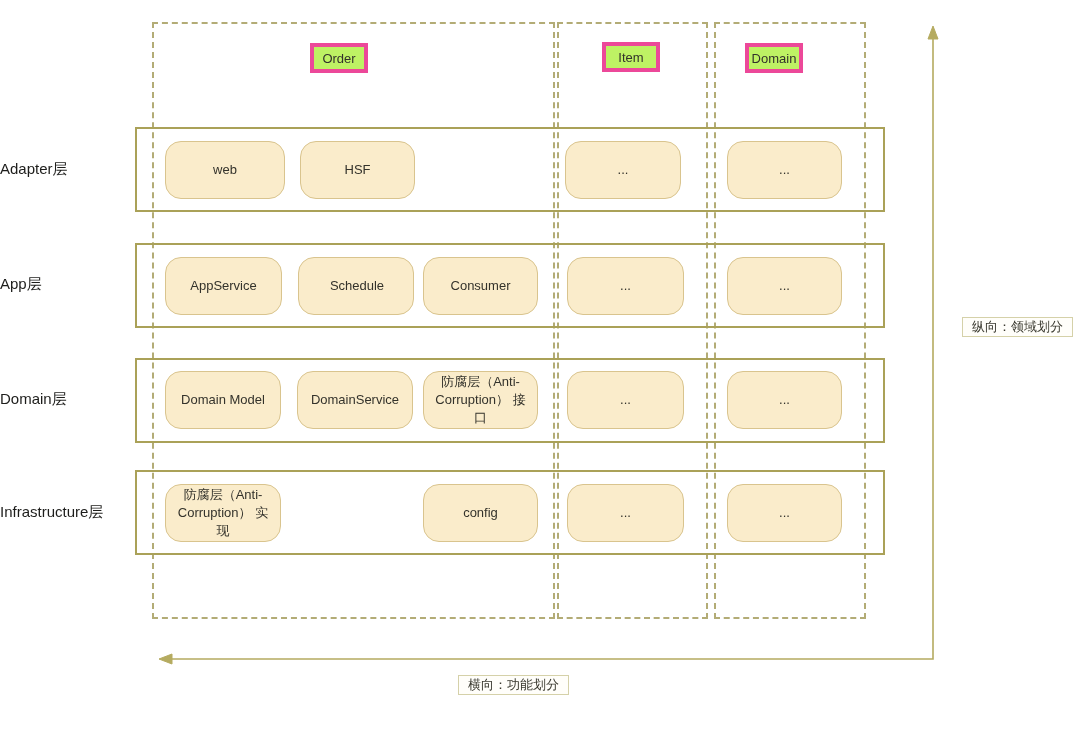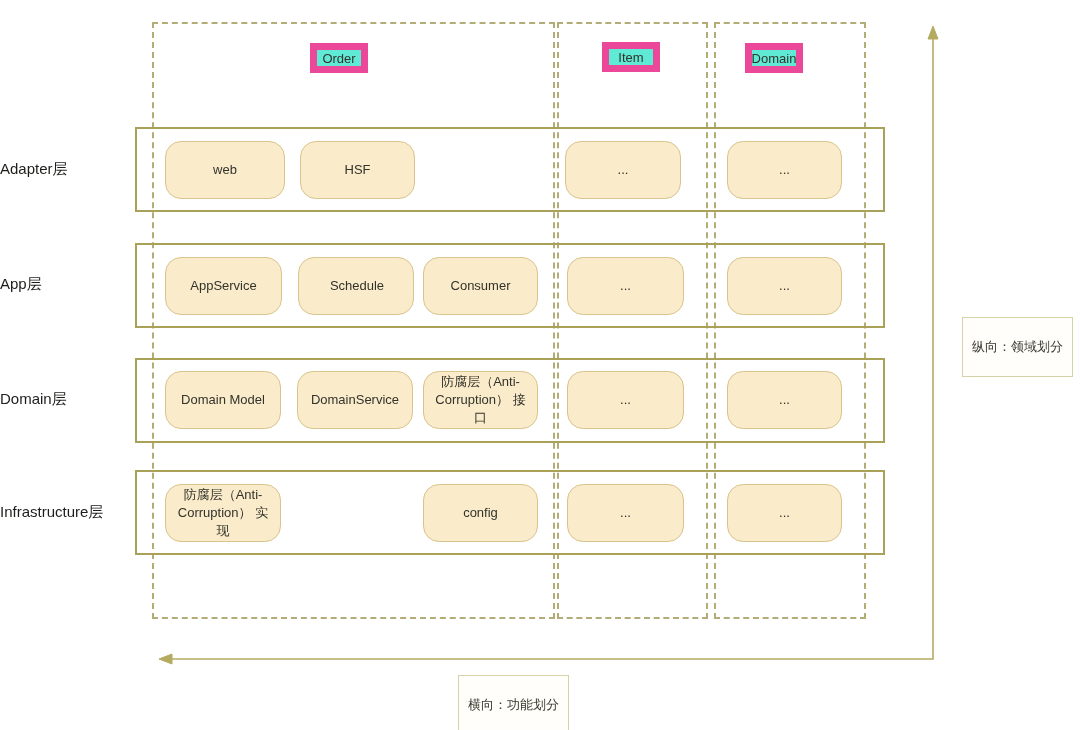--- a/index.html
+++ b/index.html
@@ -9,37 +9,37 @@
     overflow:hidden;
   }
   .col {
     position:absolute; border:2px dashed #b3ac76; background:transparent;
   }
   .layer-row {
     position:absolute; left:135px; width:750px; height:85px;
     border:2px solid #aaa158; background:transparent; box-sizing:border-box;
   }
   .hdr {
-    position:absolute; height:30px; background:#5eead4; border:7px solid #ec4899;
+    position:absolute; height:30px; background:#bef264; border:4px solid #ec4899;
     display:flex; align-items:center; justify-content:center;
     font-size:13px; color:#33322b; box-sizing:border-box;text-align:right;
   }
   .box {
     position:absolute; height:58px; background:#faeccb; border:1.5px solid #d9c48e;
     border-radius:16px; display:flex; align-items:center; justify-content:center;
     font-size:13px; text-align:center; white-space:pre-line; line-height:1.4;
     box-sizing:border-box; padding:2px 6px;
   }
   .layer-label {
     position:absolute; left:0; width:148px; 
     font-size:15px; color:#1d1d1b;
   }
   .note {
     position:absolute; background:#fffefa; border:1px solid #d5d1a9;
-    padding:20px 9px; font-size:13px; color:#3a392f; white-space:nowrap;
+    padding:0 9px; font-size:13px; color:#3a392f; white-space:nowrap;
   }
   .arrow-layer { position:absolute; left:0; top:0; width:1080px; height:730px; pointer-events:none; }
 </style>
 </head>
 <body>
 
 <div class="canvas">
 
   <div class="col" style="left:152px; top:22px; width:399px; height:593px;"></div>
   <div class="col" style="left:557px; top:22px; width:147px; height:593px;"></div>

